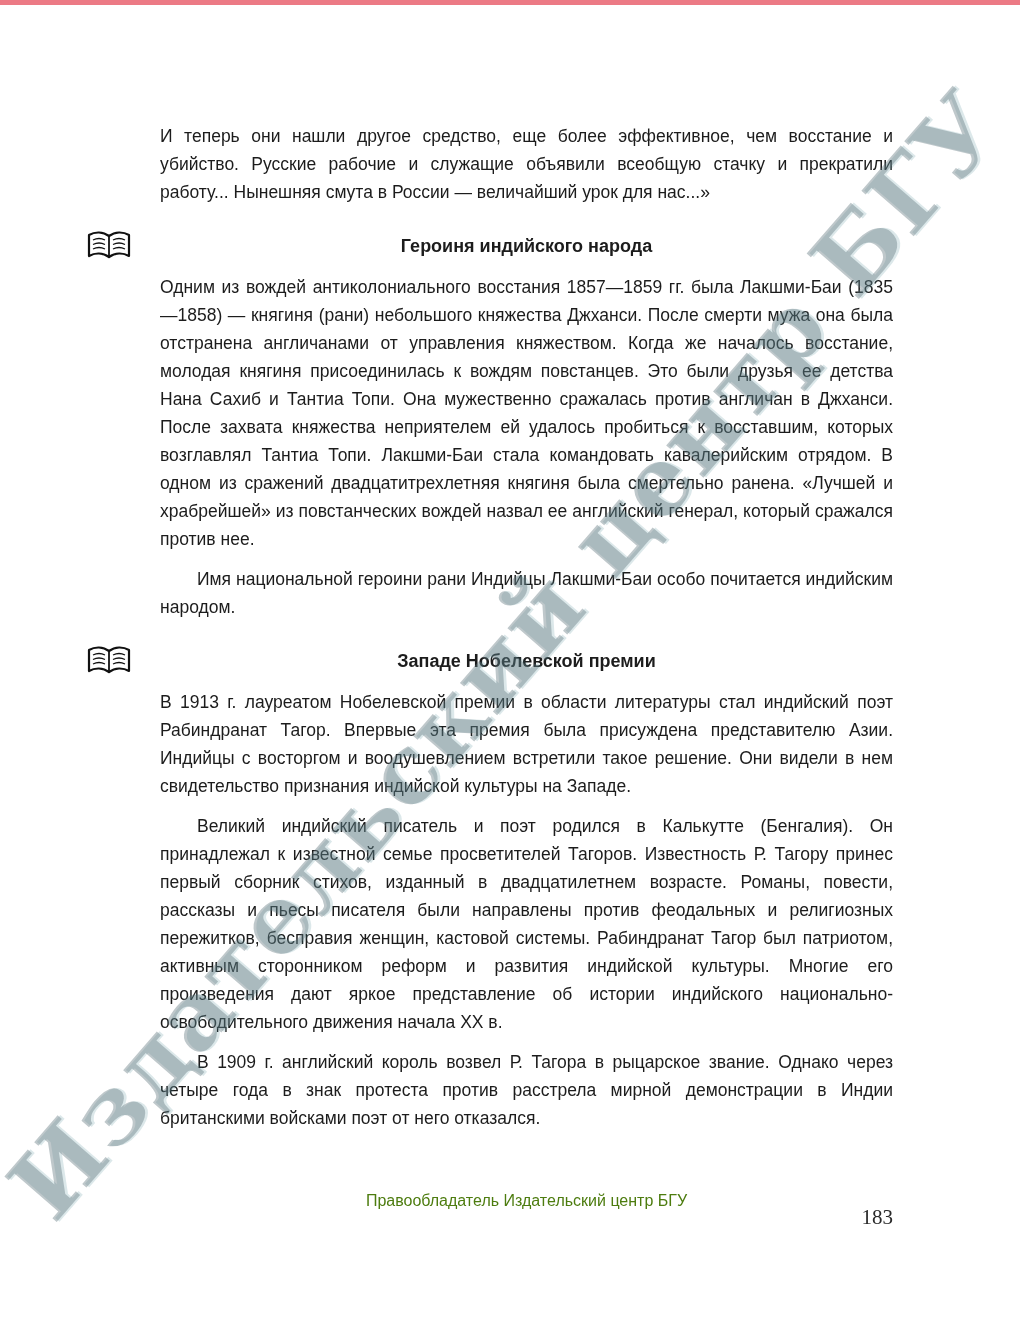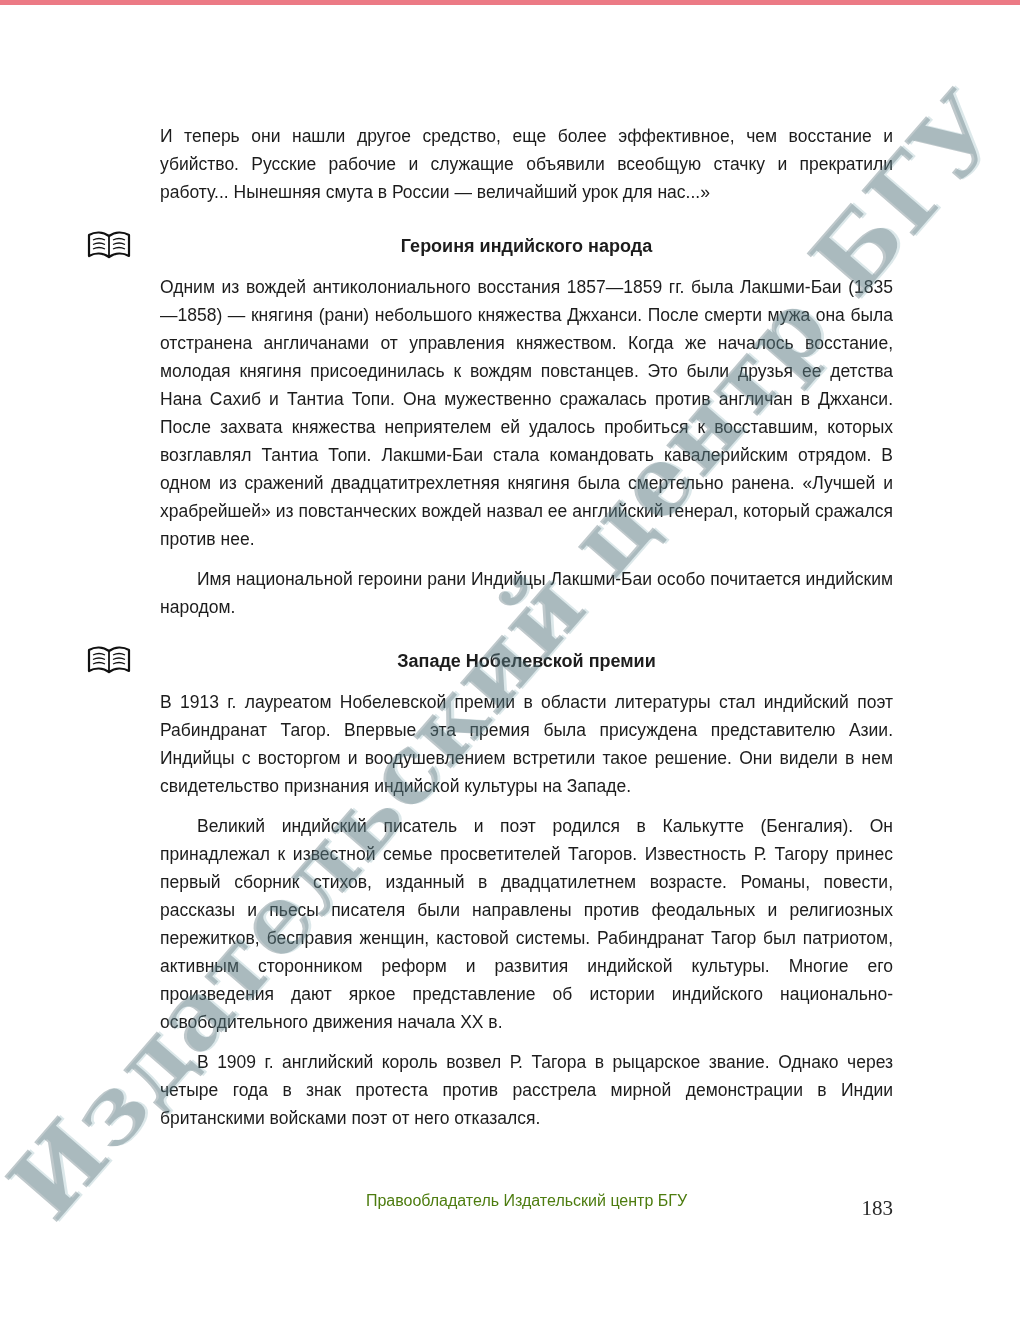--- a/index.html
+++ b/index.html
@@ -84,21 +84,21 @@
   }
   .footer-copyright {
     display: block;
     text-align: center;
     font-size: 16px;
     color: #4d7c0f;
   }
   .page-number {
     position: absolute;
     right: 12px;
-    top: 4px;
+    top: 13px;
     font-family: "Liberation Serif", serif;
     font-size: 21px;
     color: #2a2a2a;
   }
 </style>
 </head>
 <body>
 
 <div class="top-line"></div>
 

